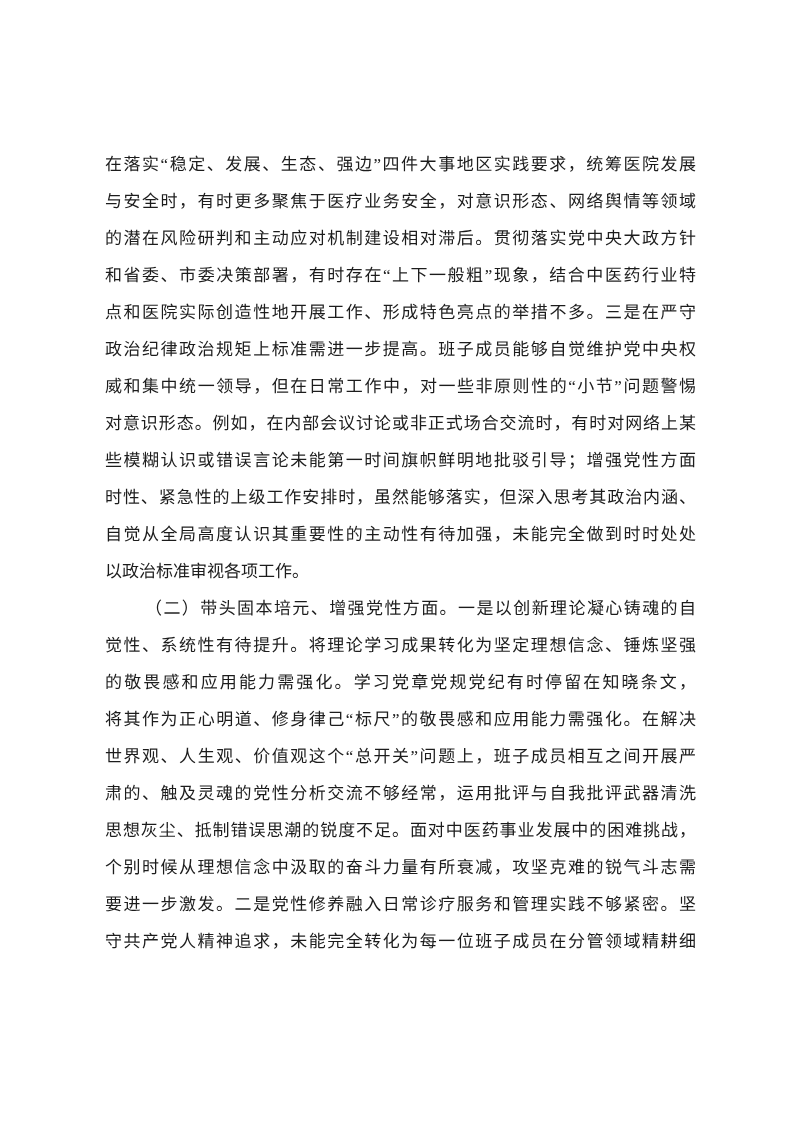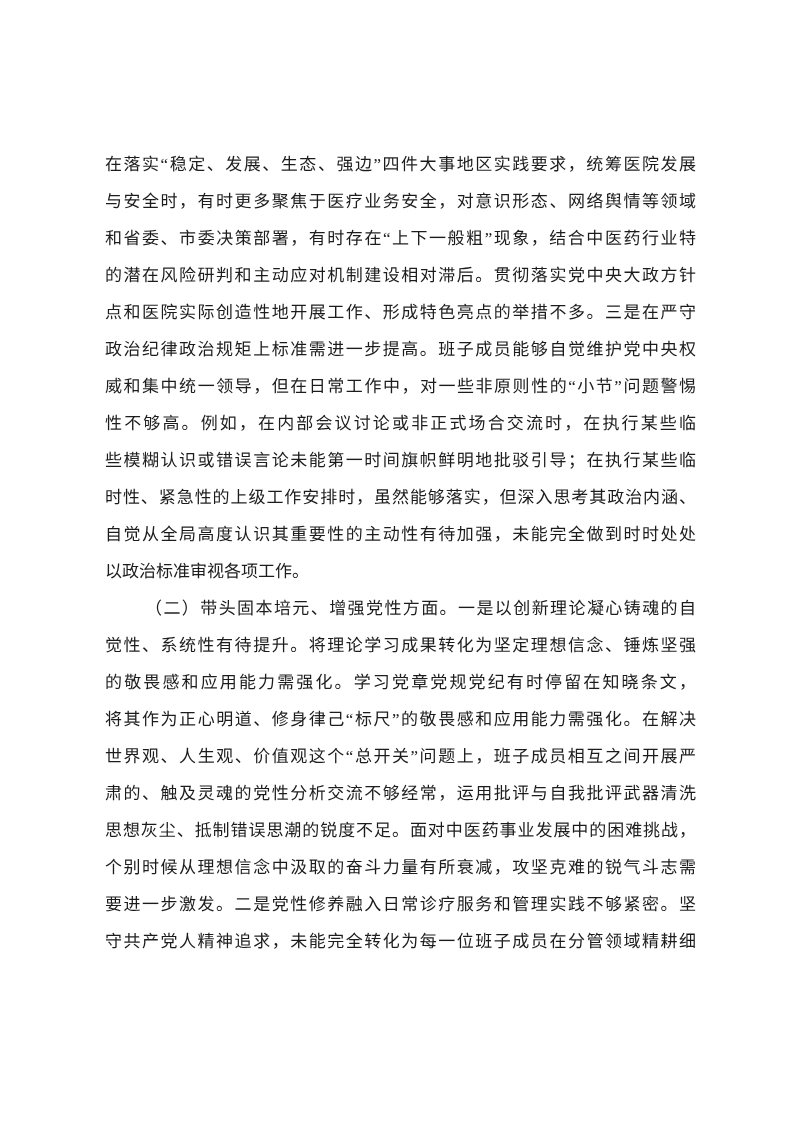--- a/index.html
+++ b/index.html
@@ -53,27 +53,27 @@
 </style>
 </head>
 <body>
 
 <div class="page">
   <div class="text-block">
 
     <div>
       <div class="line">在落实“稳定、发展、生态、强边”四件大事地区实践要求，统筹医院发展</div>
       <div class="line">与安全时，有时更多聚焦于医疗业务安全，对意识形态、网络舆情等领域</div>
+      <div class="line">的潜在风险研判和主动应对机制建设相对滞后。贯彻落实党中央大政方针</div>
       <div class="line">和省委、市委决策部署，有时存在“上下一般粗”现象，结合中医药行业特</div>
-      <div class="line">的潜在风险研判和主动应对机制建设相对滞后。贯彻落实党中央大政方针</div>
       <div class="line">点和医院实际创造性地开展工作、形成特色亮点的举措不多。三是在严守</div>
       <div class="line">政治纪律政治规矩上标准需进一步提高。班子成员能够自觉维护党中央权</div>
       <div class="line">威和集中统一领导，但在日常工作中，对一些非原则性的“小节”问题警惕</div>
-      <div class="line">性不够高。例如，在内部会议讨论或非正式场合交流时，在执行某些临</div>
-      <div class="line">些模糊认识或错误言论未能第一时间旗帜鲜明地批驳引导；在执行某些临</div>
+      <div class="line">对意识形态。例如，在内部会议讨论或非正式场合交流时，有时对网络上某</div>
+      <div class="line">些模糊认识或错误言论未能第一时间旗帜鲜明地批驳引导；增强党性方面</div>
       <div class="line">时性、紧急性的上级工作安排时，虽然能够落实，但深入思考其政治内涵、</div>
       <div class="line">自觉从全局高度认识其重要性的主动性有待加强，未能完全做到时时处处</div>
       <div class="line short">以政治标准审视各项工作。</div>
     </div>
 
     <div>
       <div class="line indent">
         <span class="heading-run">（二）带头固本培元、增强党性方面。</span><span>一是以创新理论凝心铸魂的自</span>
       </div>
       <div class="line">觉性、系统性有待提升。将理论学习成果转化为坚定理想信念、锤炼坚强</div>

